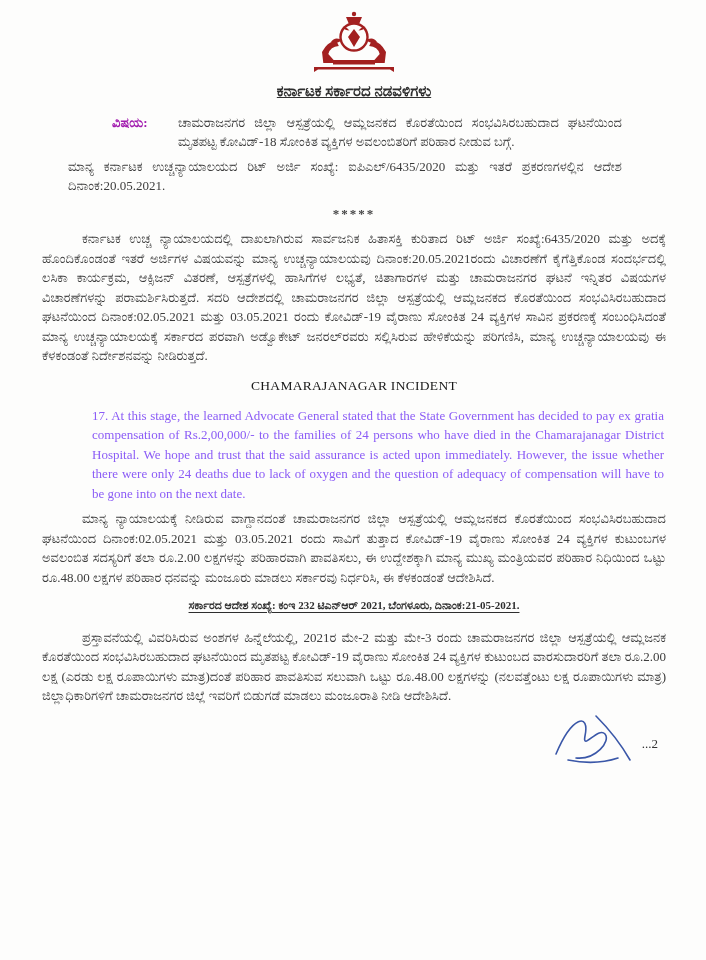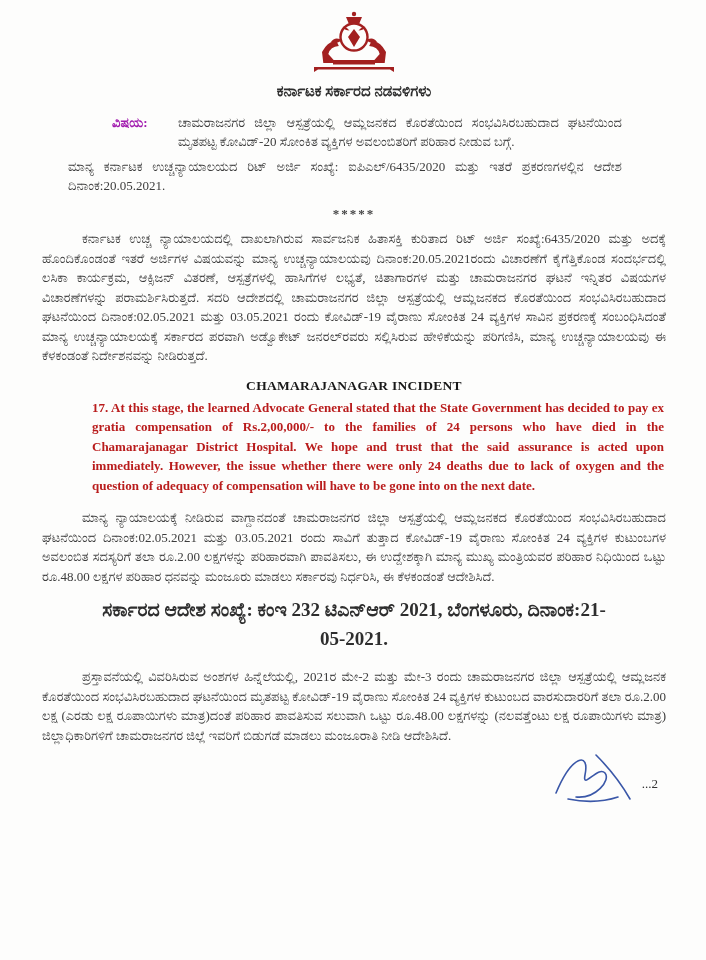--- a/index.html
+++ b/index.html
@@ -5,33 +5,33 @@
   * { margin:0; padding:0; box-sizing:border-box; }
   html, body { background:#d9d9d9; }
   body { font-family:"Liberation Serif","DejaVu Serif",serif; }
   .page {
     width:706px; height:960px; margin:0 auto; background:#fdfdfc;
     color:#3c3c3c; font-size:13px; line-height:1.5;
     padding:8px 40px 0 42px; overflow:hidden; position:relative;
     box-shadow:0 0 4px rgba(0,0,0,.25);
   }
   .emblem-wrap { text-align:center; margin-top:2px; height:66px; }
-  .doc-title { text-align:center; font-size:15px; font-weight:700; color:#2e2e2e; margin:4px 0 10px; }
+  .doc-title { text-align:center; font-size:15px; font-weight:700; color:#2e2e2e; margin:4px 0 10px;text-decoration:underline; }
   .row { display:flex; margin-right:44px; margin-bottom:5px; }
   .row .label { font-weight:700; flex:0 0 auto; color:#a21caf; }
   .row.subject { padding-left:70px; } .row.subject .label { width:66px; }
   .row.read { padding-left:26px; }  .row.read .label { width:110px; }
   .row .text { flex:1; text-align:justify; }
   .separator { text-align:center; letter-spacing:2px; font-weight:700; margin:8px 0 6px; color:#444; }
   .section-heading { font-weight:700; margin:2px 0 12px; color:#333; }
   .para { text-align:justify; text-indent:40px; margin-bottom:10px; }
-  .incident-heading { text-align:center; font-weight:700; color:#191919; font-size:13.5px; margin:2px 0 2px; letter-spacing:.3px; }
-  .incident-para { font-weight:700; color:#b91c1c; text-align:justify; margin:0 2px 13px 50px; }
-  .order-heading { text-align:center; font-weight:700; font-size:19px; color:#2e2e2e;
-    margin:8px 55px 14px; text-underline-offset:3px; line-height:1.5; }
+  .incident-heading { text-align:center; font-weight:400; color:#191919; font-size:13.5px; margin:2px 0 10px; letter-spacing:.3px; }
+  .incident-para { font-weight:400; color:#8b5cf6; text-align:justify; margin:0 2px 6px 50px; }
+  .order-heading { text-align:center; font-weight:700; font-size:11px; color:#2e2e2e;
+    margin:8px 55px 14px; text-decoration:underline; text-underline-offset:3px; line-height:1.5; }
   .sig-row { display:flex; justify-content:flex-end; align-items:flex-end; gap:6px; padding-right:8px; margin-top:-8px; }
   .page-ref { font-size:13px; color:#333; padding-bottom:12px; }
   svg { display:inline-block; }
 </style>
 </head>
 <body>
 
 <div class="page">
 
   <div class="emblem-wrap">
@@ -55,21 +55,21 @@
 
         <path d="M8 57 h80 v5 l-4 -2.5 h-72 l-4 2.5 z"></path>
       </g>
     </svg>
   </div>
 
   <h1 class="doc-title">ಕರ್ನಾಟಕ ಸರ್ಕಾರದ ನಡವಳಿಗಳು</h1>
 
   <div class="row subject">
     <span class="label">ವಿಷಯ:</span>
-    <span class="text">ಚಾಮರಾಜನಗರ ಜಿಲ್ಲಾ ಆಸ್ಪತ್ರೆಯಲ್ಲಿ ಆಮ್ಲಜನಕದ ಕೊರತೆಯಿಂದ ಸಂಭವಿಸಿರಬಹುದಾದ ಘಟನೆಯಿಂದ ಮೃತಪಟ್ಟ ಕೋವಿಡ್-20 ಸೋಂಕಿತ ವ್ಯಕ್ತಿಗಳ ಅವಲಂಬಿತರಿಗೆ ಪರಿಹಾರ ನೀಡುವ ಬಗ್ಗೆ.</span>
+    <span class="text">ಚಾಮರಾಜನಗರ ಜಿಲ್ಲಾ ಆಸ್ಪತ್ರೆಯಲ್ಲಿ ಆಮ್ಲಜನಕದ ಕೊರತೆಯಿಂದ ಸಂಭವಿಸಿರಬಹುದಾದ ಘಟನೆಯಿಂದ ಮೃತಪಟ್ಟ ಕೋವಿಡ್-18 ಸೋಂಕಿತ ವ್ಯಕ್ತಿಗಳ ಅವಲಂಬಿತರಿಗೆ ಪರಿಹಾರ ನೀಡುವ ಬಗ್ಗೆ.</span>
   </div>
 
   <div class="row read">
     <span class="text">ಮಾನ್ಯ ಕರ್ನಾಟಕ ಉಚ್ಚನ್ಯಾಯಾಲಯದ ರಿಟ್ ಅರ್ಜಿ ಸಂಖ್ಯೆ: ಐಪಿಎಲ್/6435/2020 ಮತ್ತು ಇತರೆ ಪ್ರಕರಣಗಳಲ್ಲಿನ ಆದೇಶ ದಿನಾಂಕ:20.05.2021.</span>
   </div>
 
   <div class="separator">*****</div>
 
   <p class="para">ಕರ್ನಾಟಕ ಉಚ್ಚ ನ್ಯಾಯಾಲಯದಲ್ಲಿ ದಾಖಲಾಗಿರುವ ಸಾರ್ವಜನಿಕ ಹಿತಾಸಕ್ತಿ ಕುರಿತಾದ ರಿಟ್ ಅರ್ಜಿ ಸಂಖ್ಯೆ:6435/2020 ಮತ್ತು ಅದಕ್ಕೆ ಹೊಂದಿಕೊಂಡಂತೆ ಇತರೆ ಅರ್ಜಿಗಳ ವಿಷಯವನ್ನು ಮಾನ್ಯ ಉಚ್ಚನ್ಯಾಯಾಲಯವು ದಿನಾಂಕ:20.05.2021ರಂದು ವಿಚಾರಣೆಗೆ ಕೈಗೆತ್ತಿಕೊಂಡ ಸಂದರ್ಭದಲ್ಲಿ ಲಸಿಕಾ ಕಾರ್ಯಕ್ರಮ, ಆಕ್ಸಿಜನ್ ವಿತರಣೆ, ಆಸ್ಪತ್ರೆಗಳಲ್ಲಿ ಹಾಸಿಗೆಗಳ ಲಭ್ಯತೆ, ಚಿತಾಗಾರಗಳ ಮತ್ತು ಚಾಮರಾಜನಗರ ಘಟನೆ ಇನ್ನಿತರ ವಿಷಯಗಳ ವಿಚಾರಣೆಗಳನ್ನು ಪರಾಮರ್ಶಿಸಿರುತ್ತದೆ. ಸದರಿ ಆದೇಶದಲ್ಲಿ ಚಾಮರಾಜನಗರ ಜಿಲ್ಲಾ ಆಸ್ಪತ್ರೆಯಲ್ಲಿ ಆಮ್ಲಜನಕದ ಕೊರತೆಯಿಂದ ಸಂಭವಿಸಿರಬಹುದಾದ ಘಟನೆಯಿಂದ ದಿನಾಂಕ:02.05.2021 ಮತ್ತು 03.05.2021 ರಂದು ಕೋವಿಡ್-19 ವೈರಾಣು ಸೋಂಕಿತ 24 ವ್ಯಕ್ತಿಗಳ ಸಾವಿನ ಪ್ರಕರಣಕ್ಕೆ ಸಂಬಂಧಿಸಿದಂತೆ ಮಾನ್ಯ ಉಚ್ಚನ್ಯಾಯಾಲಯಕ್ಕೆ ಸರ್ಕಾರದ ಪರವಾಗಿ ಅಡ್ವೊಕೇಟ್ ಜನರಲ್‌ರವರು ಸಲ್ಲಿಸಿರುವ ಹೇಳಿಕೆಯನ್ನು ಪರಿಗಣಿಸಿ, ಮಾನ್ಯ ಉಚ್ಚನ್ಯಾಯಾಲಯವು ಈ ಕೆಳಕಂಡಂತೆ ನಿರ್ದೇಶನವನ್ನು ನೀಡಿರುತ್ತದೆ.</p>
 

